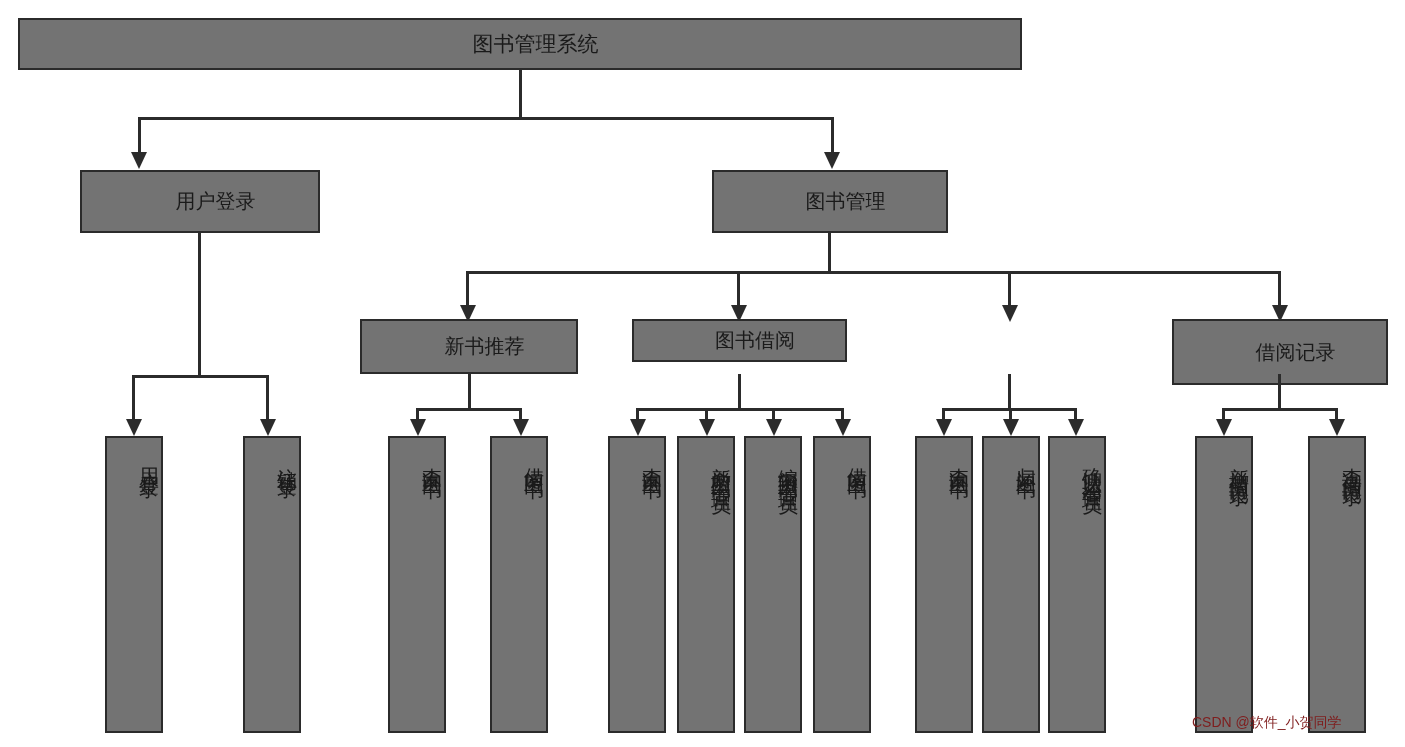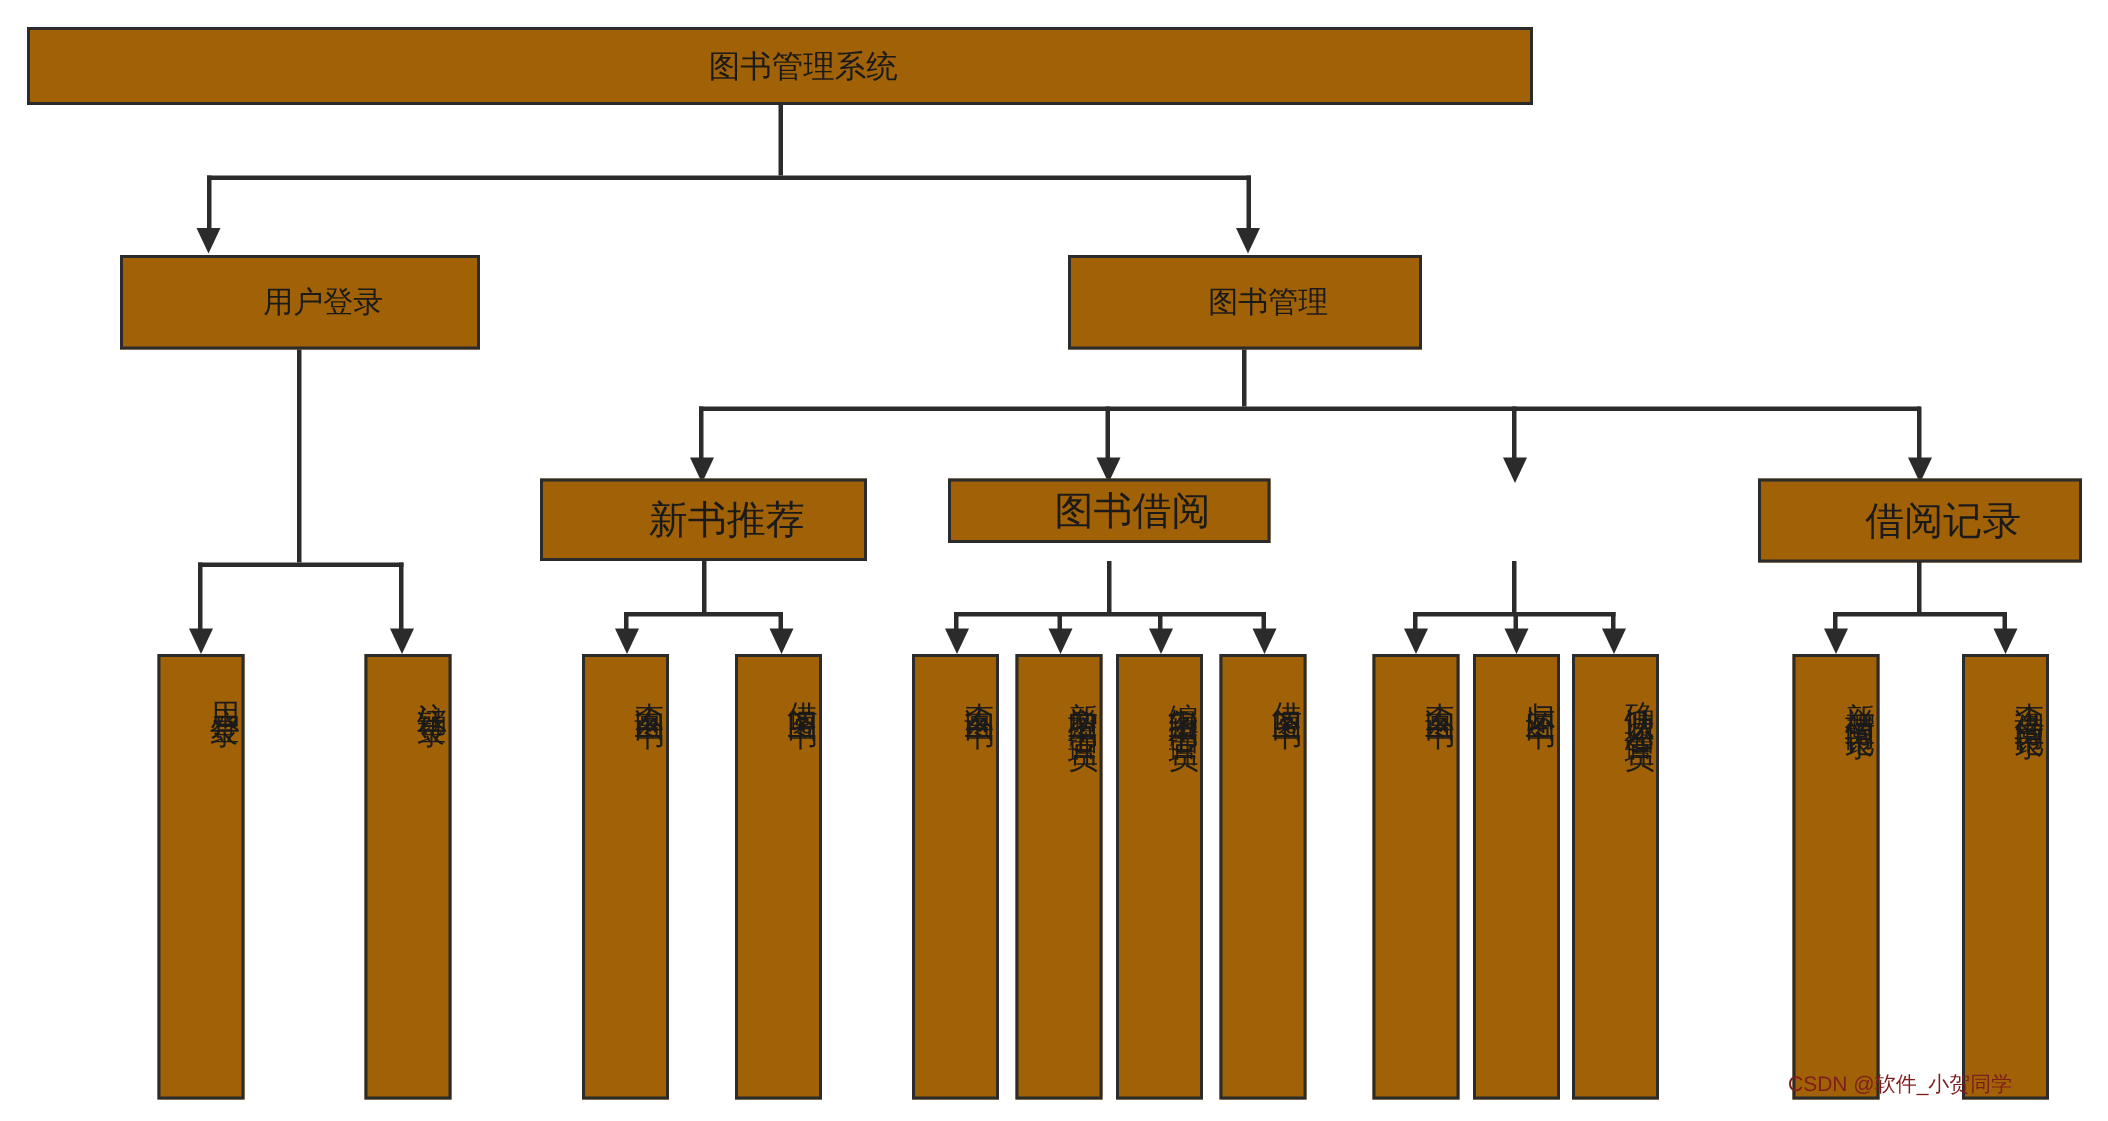--- a/index.html
+++ b/index.html
@@ -16,35 +16,35 @@
     height: 747px;
     background: #ffffff;
     overflow: hidden;
   }
 
   
   .node {
     position: absolute;
     box-sizing: border-box;
     border: 2px solid #2b2b2b;
-    background: #a16207;
+    background: #737373;
     display: flex;
     align-items: center;
     justify-content: center;
     color: #1a1a1a;
     padding-left: 31px;
   }
   .node.root {
     font-size: 21px;
   }
   .node.level2 {
     font-size: 20px;
   }
   .node.level3 {
-    font-size: 26px;
+    font-size: 20px;
   }
   .node.leaf {
     font-size: 20px;
     align-items: flex-start;
     justify-content: center;
     padding-top: 14px;
   }
   .vtext {
     writing-mode: vertical-rl;
     text-orientation: upright;
@@ -125,21 +125,21 @@
   <div class="arrow" style="left:1002px; top:305px;"></div>
   <div class="vline" style="left:1278px; top:271px; width:3px; height:35px;"></div>
   <div class="arrow" style="left:1272px; top:305px;"></div>
 
   <div class="node level3" style="left:360px; top:319px; width:218px; height:55px;">
     <span>新书推荐</span>
   </div>
   <div class="node level3" style="left:632px; top:319px; width:215px; height:43px;">
     <span>图书借阅</span>
   </div>
-  <div class="node level3" style="left:1172px; top:319px; width:216px; height:56px;">
+  <div class="node level3" style="left:1172px; top:319px; width:216px; height:66px;">
     <span>借阅记录</span>
   </div>
 
   <div class="vline" style="left:468px; top:374px; width:3px; height:34px;"></div>
   <div class="hline" style="left:416px; top:408px; width:106px; height:3px;"></div>
   <div class="vline" style="left:416px; top:408px; width:3px; height:12px;"></div>
   <div class="arrow" style="left:410px; top:419px;"></div>
   <div class="vline" style="left:519px; top:408px; width:3px; height:12px;"></div>
   <div class="arrow" style="left:513px; top:419px;"></div>
 

